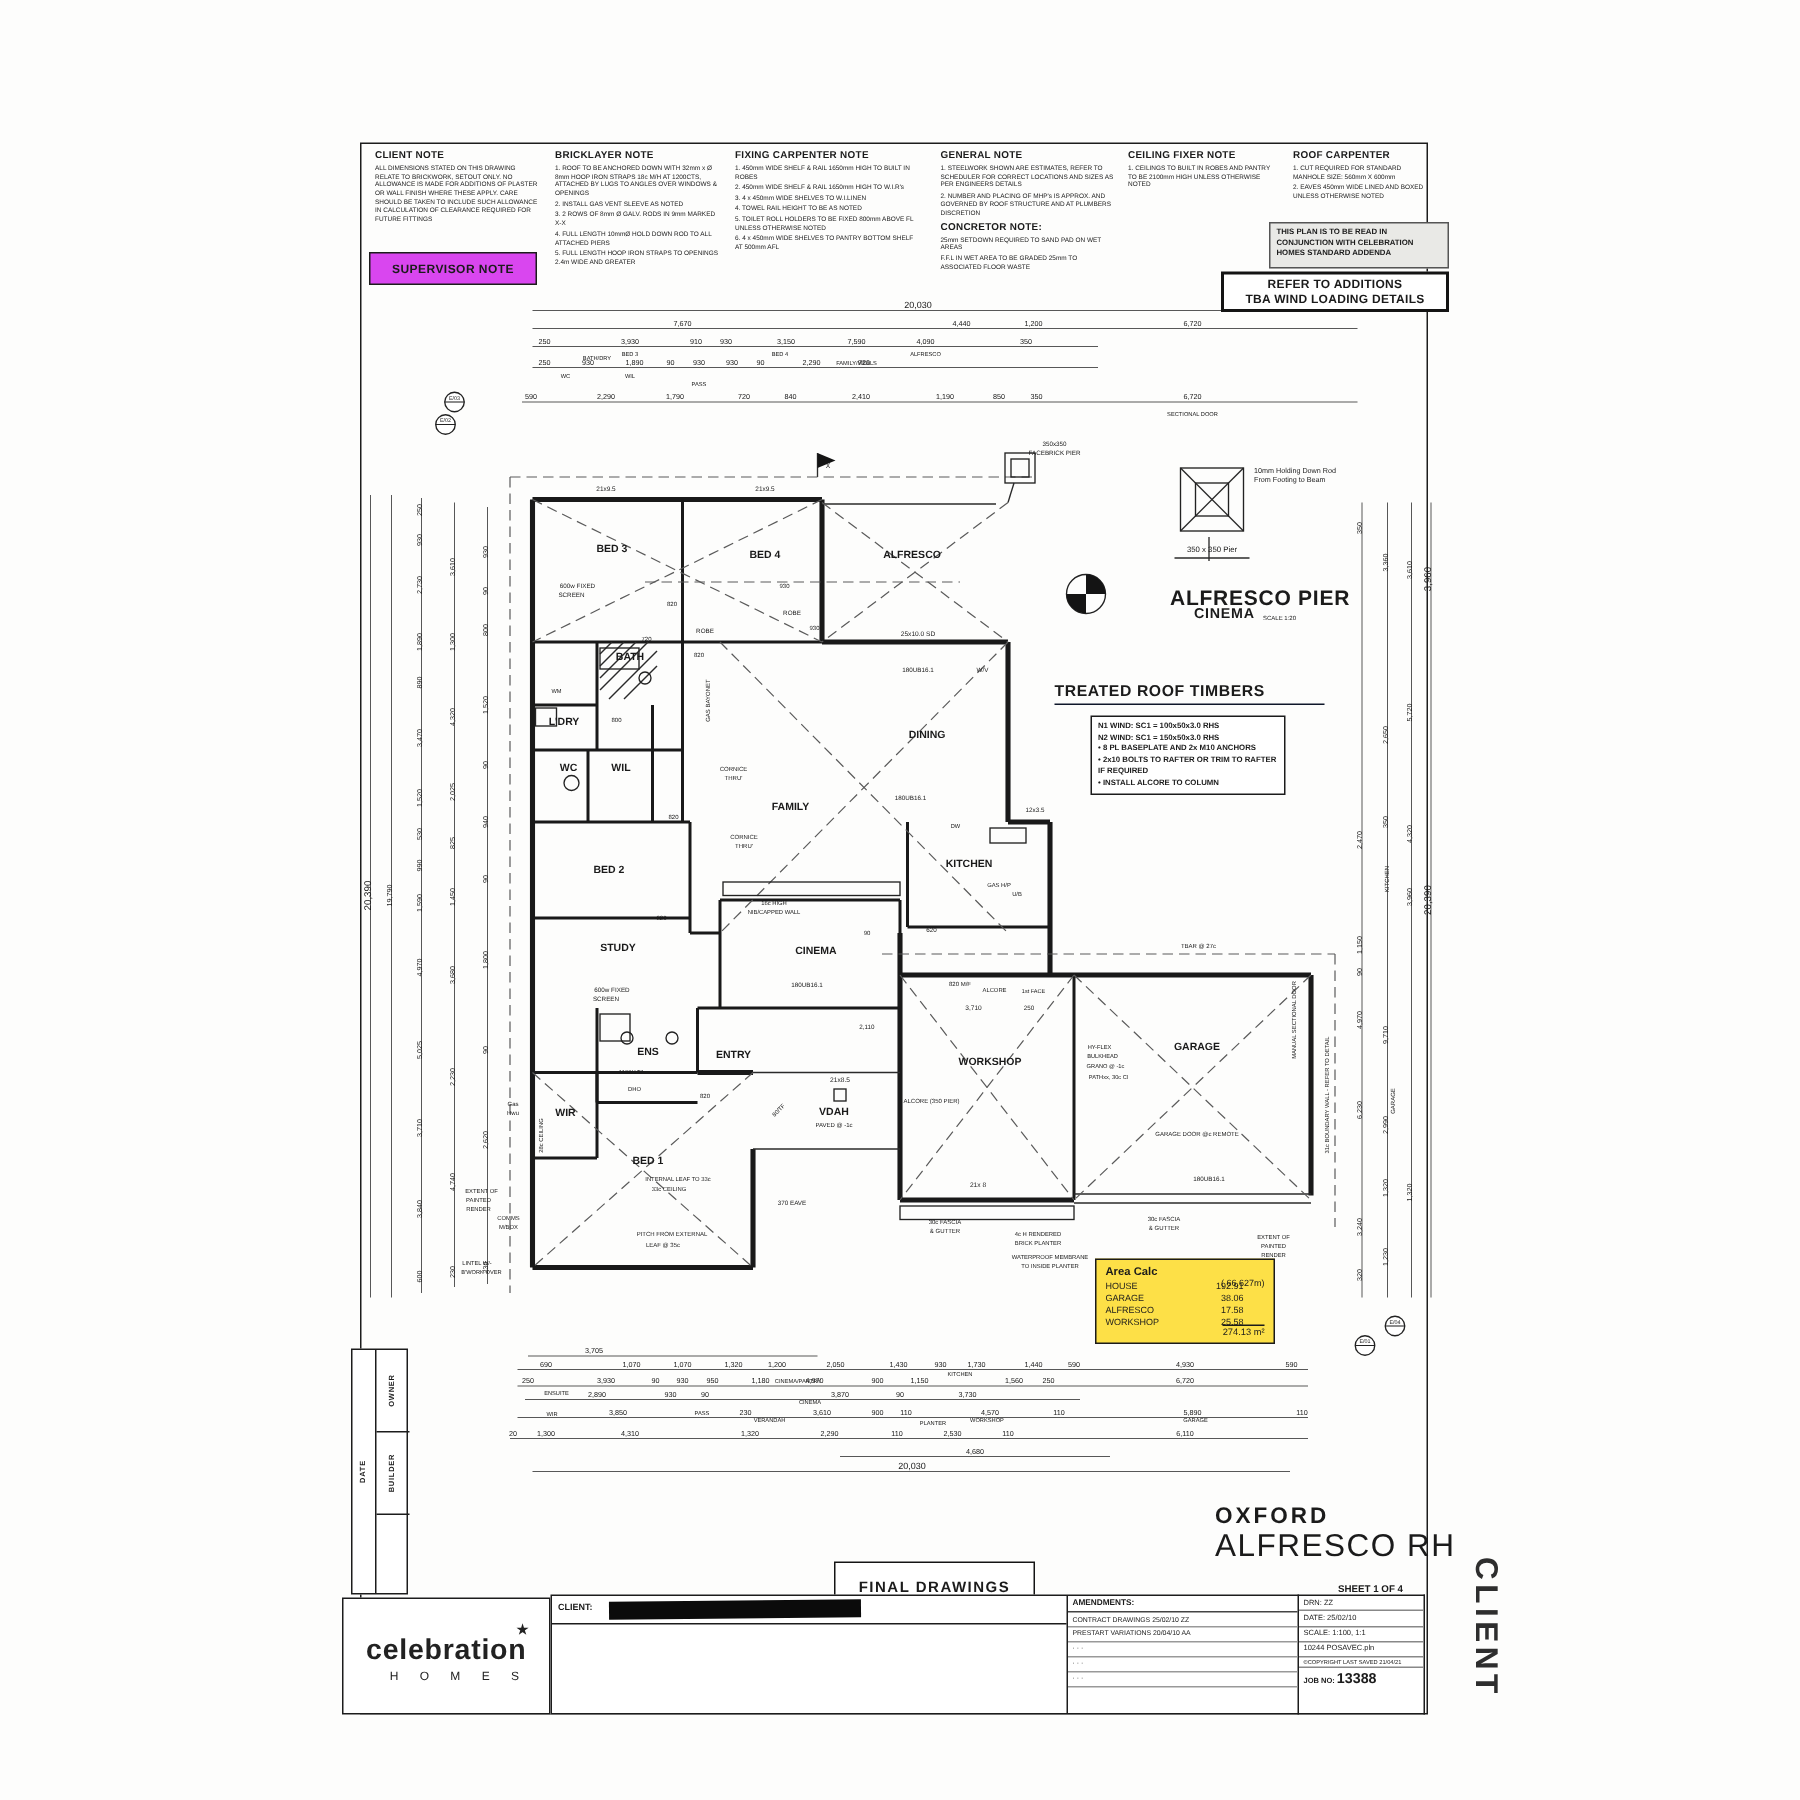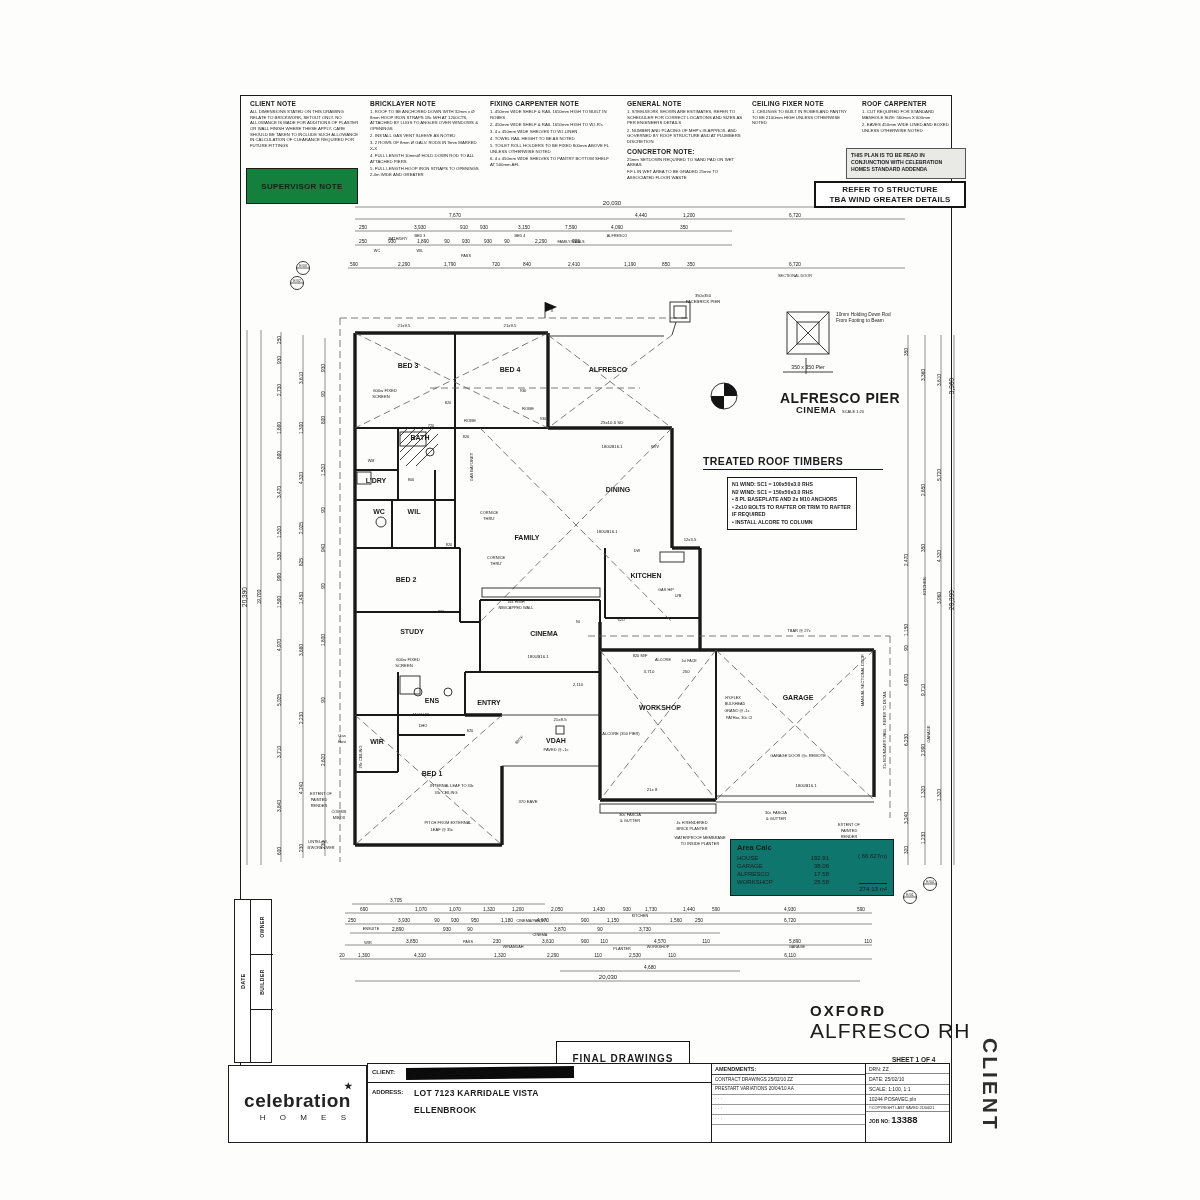--- a/index.html
+++ b/index.html
@@ -5,32 +5,32 @@
   *{margin:0;padding:0;box-sizing:border-box}
   html,body{width:1200px;height:1200px;background:#fff;font-family:"Liberation Sans",sans-serif;color:#1b1b1b;overflow:hidden}
   .page{position:relative;width:1200px;height:1200px;background:#fdfdfc}
   .frame{position:absolute;left:240px;top:95px;width:712px;height:1048px;border:1.6px solid #1c1c1c}
   svg{position:absolute;left:0;top:0}
   svg text{font-family:"Liberation Sans",sans-serif}
   .note{position:absolute;color:#1b1b1b}
   .note .t{font-weight:bold;font-size:6.6px;letter-spacing:.2px;margin-bottom:2px}
   .note .b{font-size:4.3px;line-height:1.32}
   .note .items div{font-size:4.3px;line-height:1.32;margin-bottom:1.5px}
-  .sup-box{position:absolute;left:246px;top:168px;width:112px;height:36px;border:1.4px solid #1c1c1c;display:flex;align-items:center;justify-content:center;font-weight:bold;font-size:8px;letter-spacing:.3px;background:#15803d}
+  .sup-box{position:absolute;left:246px;top:168px;width:112px;height:22px;border:1.4px solid #1c1c1c;display:flex;align-items:center;justify-content:center;font-weight:bold;font-size:8px;letter-spacing:.3px;background:#d946ef}
   .addenda{position:absolute;left:846px;top:148px;width:120px;height:31px;border:1px solid #555;background:#e9e9e6;font-size:5.2px;font-weight:bold;line-height:1.35;padding:3px 4px}
   .engineers{position:absolute;left:814px;top:181px;width:152px;height:27px;border:2px solid #141414;background:#fff;display:flex;flex-direction:column;align-items:center;justify-content:center;font-weight:bold;font-size:8px;letter-spacing:.2px;line-height:1.25}
   .trt-title{position:absolute;left:703px;top:455px;width:180px;font-weight:bold;font-size:10.5px;letter-spacing:.4px;border-bottom:1px solid #0f172a;padding-bottom:2px}
   .trt-box{position:absolute;left:727px;top:477px;width:130px;border:1.2px solid #1b1b1b;padding:3px 4px;background:#fff}
   .trt-box div{font-size:5.2px;font-weight:bold;line-height:1.45}
   .pier-note{position:absolute;left:836px;top:312px;width:58px;font-size:4.8px;line-height:1.35}
   .pier-lbl{position:absolute;left:770px;top:364px;width:76px;text-align:center;font-size:5.2px}
   .pier-t1{position:absolute;left:780px;top:390px;font-weight:bold;font-size:14px;letter-spacing:.5px}
   .pier-t2{position:absolute;left:796px;top:404px;font-weight:bold;font-size:9.5px;letter-spacing:.5px}
   .pier-sc{position:absolute;left:842px;top:409px;font-size:4px}
-  .area-box{position:absolute;left:730px;top:839px;width:164px;height:57px;border:1.2px solid #1b1b1b;background:#0f766e;padding:3px 6px}
+  .area-box{position:absolute;left:730px;top:839px;width:120px;height:57px;border:1.2px solid #1b1b1b;background:#fde047;padding:3px 6px}
   .area-box .at{font-weight:bold;font-size:7.5px;margin-bottom:2px}
   .area-row{display:flex;font-size:6px;line-height:1.35}
   .area-row .al{width:58px}
   .area-row .av{width:34px;text-align:right}
   .area-per{position:absolute;right:6px;top:13px;font-size:6px}
   .area-tot{position:absolute;right:6px;bottom:3px;font-size:6.2px;border-top:1px solid #1b1b1b;padding-top:1px}
   .oxford{position:absolute;left:810px;top:1002px}
   .oxford .o1{font-weight:bold;font-size:15px;letter-spacing:2px}
   .oxford .o2{font-weight:normal;font-size:21px;letter-spacing:1px}
   .sheetlbl{position:absolute;left:892px;top:1056px;font-weight:bold;font-size:6.5px}
@@ -531,22 +531,22 @@
     <div class="t">ROOF CARPENTER</div>
     <div class="items">
         <div>1. CUT REQUIRED FOR STANDARD MANHOLE SIZE: 560mm X 600mm</div>
         <div>2. EAVES 450mm WIDE LINED AND BOXED UNLESS OTHERWISE NOTED</div>
       </div>
   </div>
 
   <div class="addenda">THIS PLAN IS TO BE READ IN CONJUNCTION WITH CELEBRATION HOMES STANDARD ADDENDA</div>
 
   <div class="engineers">
-    <span>REFER TO STRUCTURE</span>
-    <span>TBA WIND GREATER DETAILS</span>
+    <span>REFER TO ADDITIONS</span>
+    <span>TBA WIND LOADING DETAILS</span>
   </div>
 
   <div class="trt-title">TREATED ROOF TIMBERS</div>
   <div class="trt-box">
       <div>N1 WIND: SC1 = 100x50x3.0 RHS</div>
       <div>N2 WIND: SC1 = 150x50x3.0 RHS</div>
       <div>• 8 PL BASEPLATE AND 2x M10 ANCHORS</div>
       <div>• 2x10 BOLTS TO RAFTER OR TRIM TO RAFTER IF REQUIRED</div>
       <div>• INSTALL ALCORE TO COLUMN</div>
     </div>
@@ -589,25 +589,20 @@
 
   <div class="tblock logo">
     <div class="brand"><span>celebration</span><span class="star">★</span></div>
     <div class="homes">H O M E S</div>
   </div>
 
   <div class="tblock clientcell">
     <div class="clientrow">
       <span class="lab">CLIENT:</span>
       <span class="redact"></span>
-    </div>
-    <div class="addrrow">
-      <span class="lab">ADDRESS:</span>
-      <span class="addr1">LOT 7123 KARRIDALE VISTA</span>
-      <span class="addr2">ELLENBROOK</span>
     </div>
   </div>
 
   <div class="tblock amendcell">
     <div class="ah">AMENDMENTS:</div>
     <div class="items">
         <div>CONTRACT DRAWINGS  25/02/10  ZZ</div>
         <div>PRESTART VARIATIONS  20/04/10  AA</div>
         <div>· · ·</div>
         <div>· · ·</div>

